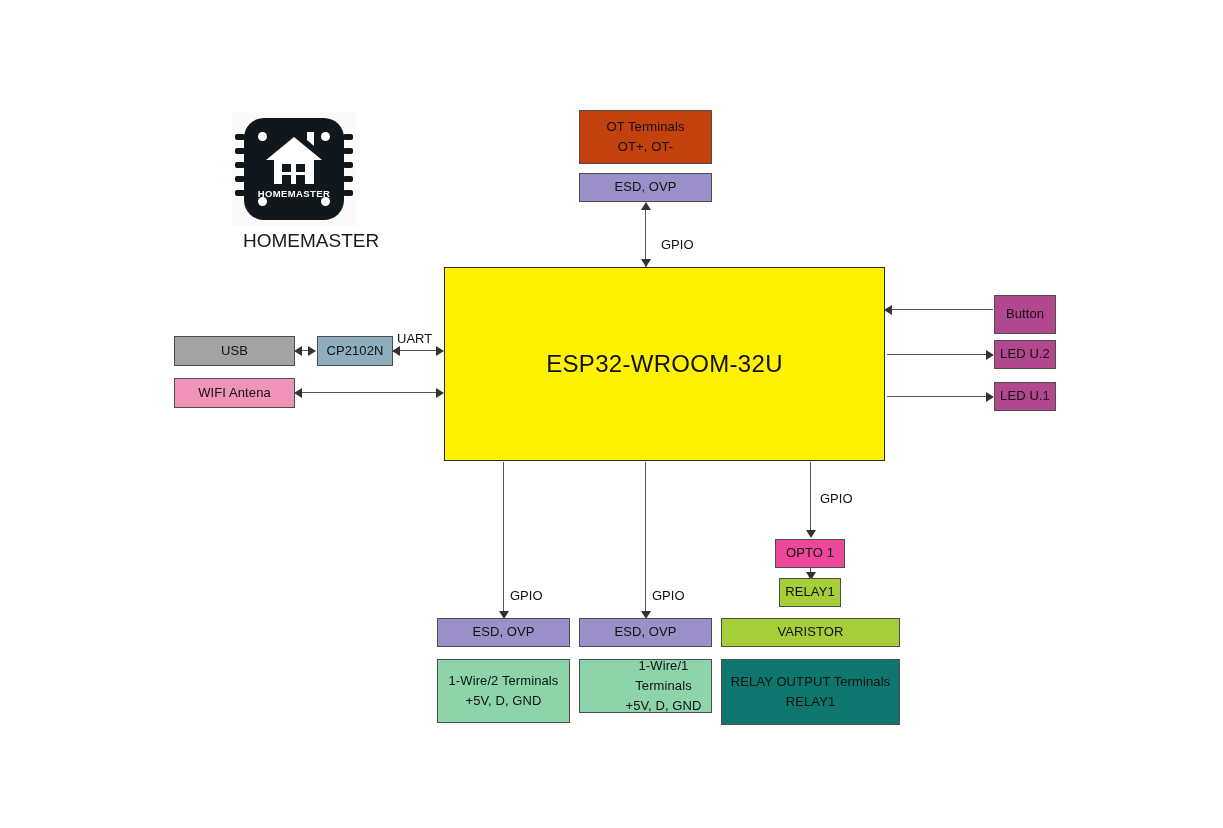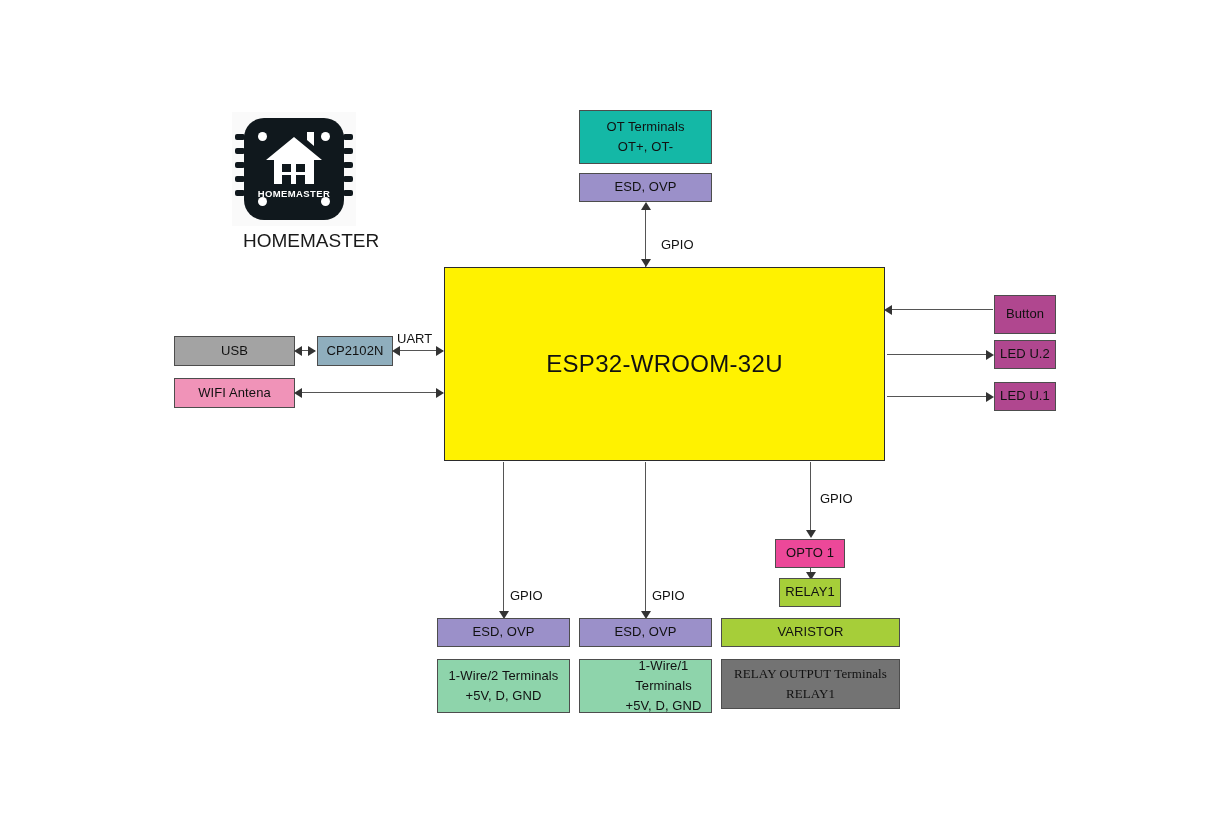--- a/index.html
+++ b/index.html
@@ -90,21 +90,21 @@
         <rect x="38" y="57" width="9" height="9" fill="#10181d"></rect>
         <rect x="52" y="57" width="9" height="9" fill="#10181d"></rect>
       </svg>
       <div style="position:absolute;left:0;right:0;top:70px;text-align:center;color:#ffffff;font-size:9.5px;font-weight:bold;letter-spacing:.4px;">HOMEMASTER</div>
     </div>
   </div>
   <div id="logo-title">
     <div>HOMEMASTER</div>
   </div>
 
-  <div class="box" style="left:579px;top:110px;width:133px;height:54px;background:#14b8a6;">
+  <div class="box" style="left:579px;top:110px;width:133px;height:54px;background:#c2410c;">
     <span>OT Terminals</span>
     <span class="l2">OT+, OT-</span>
   </div>
 
   <div class="box" style="left:579px;top:173px;width:133px;height:29px;background:#9b90c9;">
     <span>ESD, OVP</span>
   </div>
 
   <div class="line vline" style="left:645px;top:205px;height:62px;"></div>
   <div class="arrow arr-up" style="left:641px;top:202px;"></div>
@@ -177,21 +177,21 @@
   </div>
 
   <div class="line vline" style="left:503px;top:462px;height:152px;"></div>
   <div class="arrow arr-down" style="left:499px;top:611px;"></div>
   <div class="conn-label" style="left:510px;top:588px;">GPIO</div>
 
   <div class="box" style="left:437px;top:618px;width:133px;height:29px;background:#9b90c9;">
     <span>ESD, OVP</span>
   </div>
 
-  <div class="box" style="left:437px;top:659px;width:133px;height:54px;background:#8ed4ab;">
+  <div class="box" style="left:437px;top:659px;width:133px;height:64px;background:#8ed4ab;">
     <span>1-Wire/2 Terminals</span>
     <span class="l2">+5V, D, GND</span>
   </div>
 
   <div class="line vline" style="left:645px;top:462px;height:152px;"></div>
   <div class="arrow arr-down" style="left:641px;top:611px;"></div>
   <div class="conn-label" style="left:652px;top:588px;">GPIO</div>
 
   <div class="box" style="left:579px;top:618px;width:133px;height:29px;background:#9b90c9;">
     <span>ESD, OVP</span>
@@ -199,18 +199,18 @@
 
   <div class="box" style="left:579px;top:659px;width:133px;height:54px;background:#8ed4ab;padding-left:36px;">
     <span>1-Wire/1 Terminals</span>
     <span class="l2">+5V, D, GND</span>
   </div>
 
   <div class="box" style="left:721px;top:618px;width:179px;height:29px;background:#a6ce39;justify-content:center;">
     <span>VARISTOR</span>
   </div>
 
-  <div class="box" style="left:721px;top:659px;width:179px;height:50px;background:#737373;font-family:Liberation Serif, serif;">
+  <div class="box" style="left:721px;top:659px;width:179px;height:66px;background:#0f766e;">
     <span>RELAY OUTPUT Terminals</span>
     <span class="l2">RELAY1</span>
   </div>
 
 </div>
 
 </body></html>

